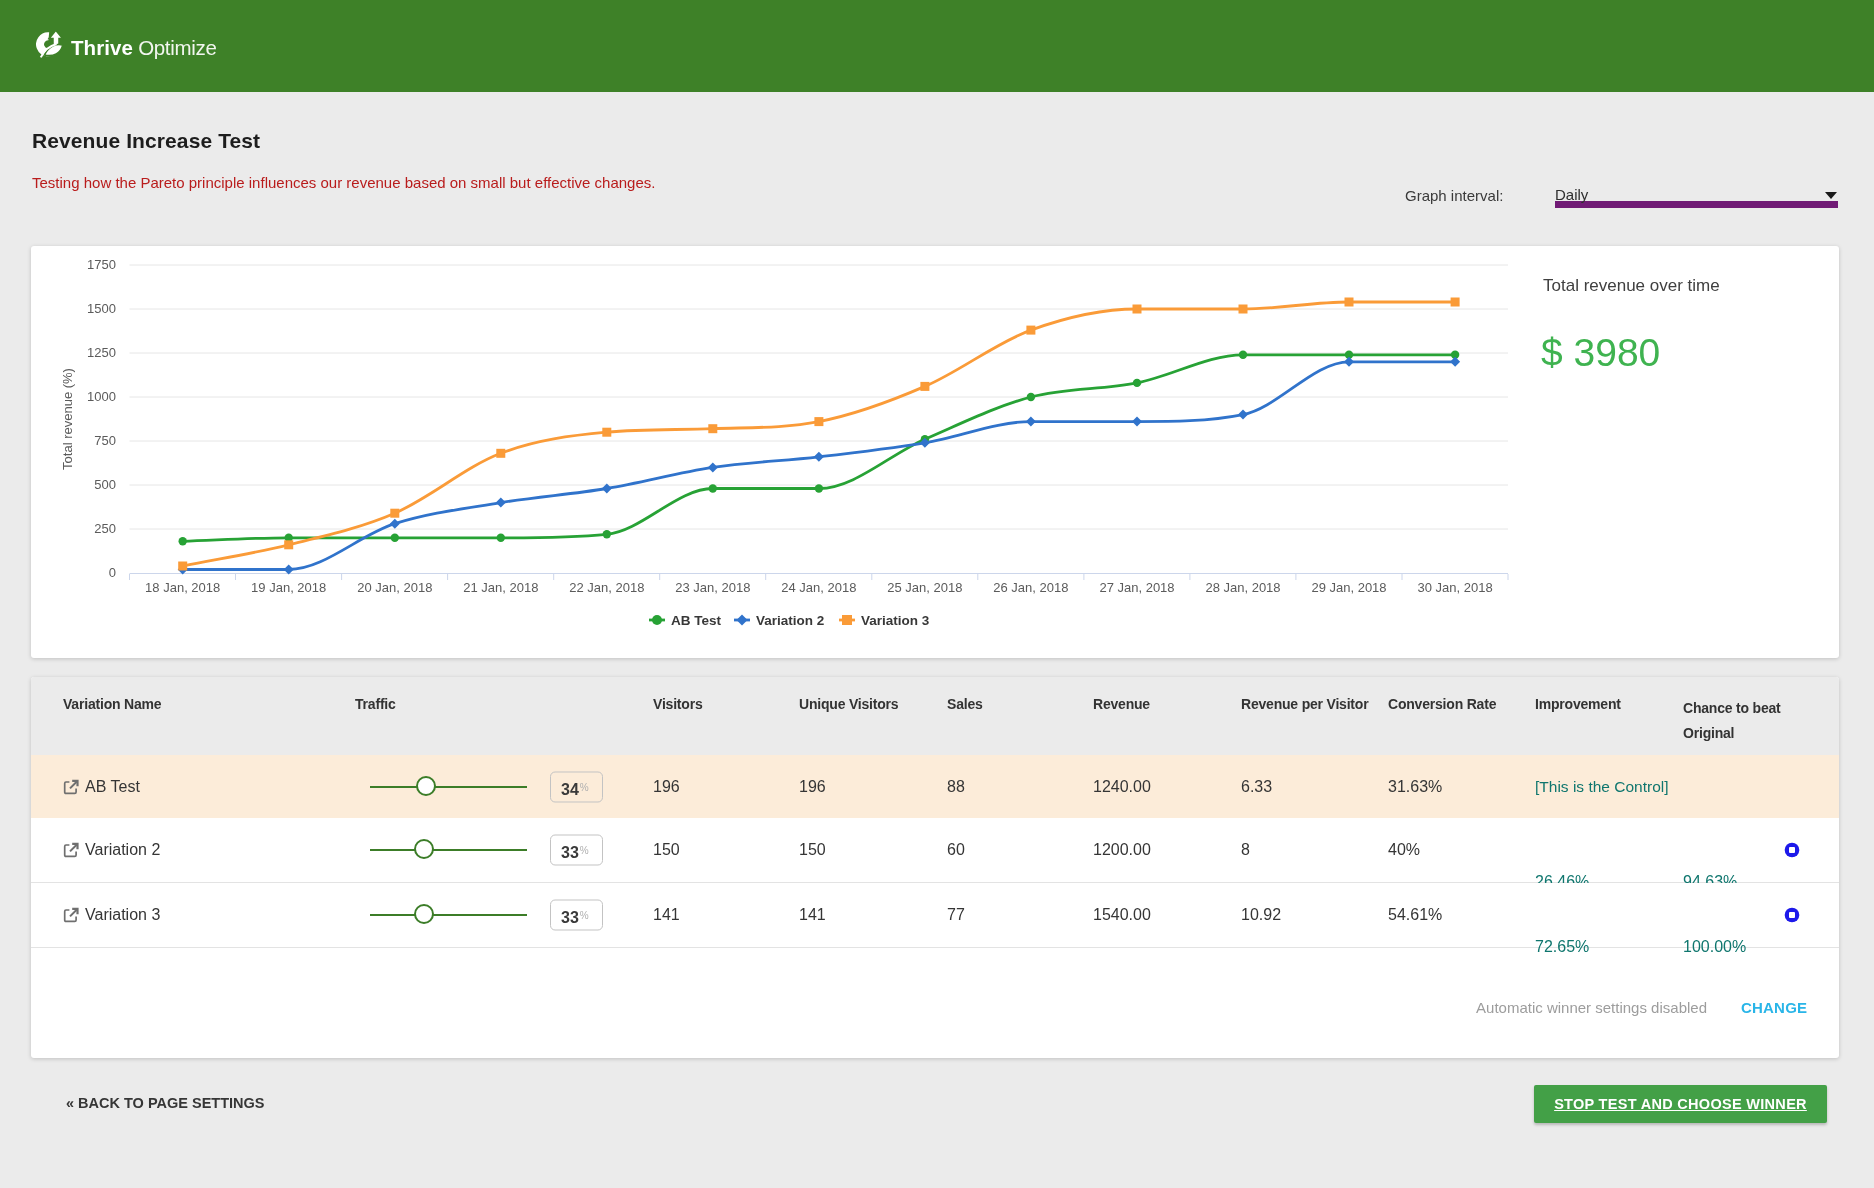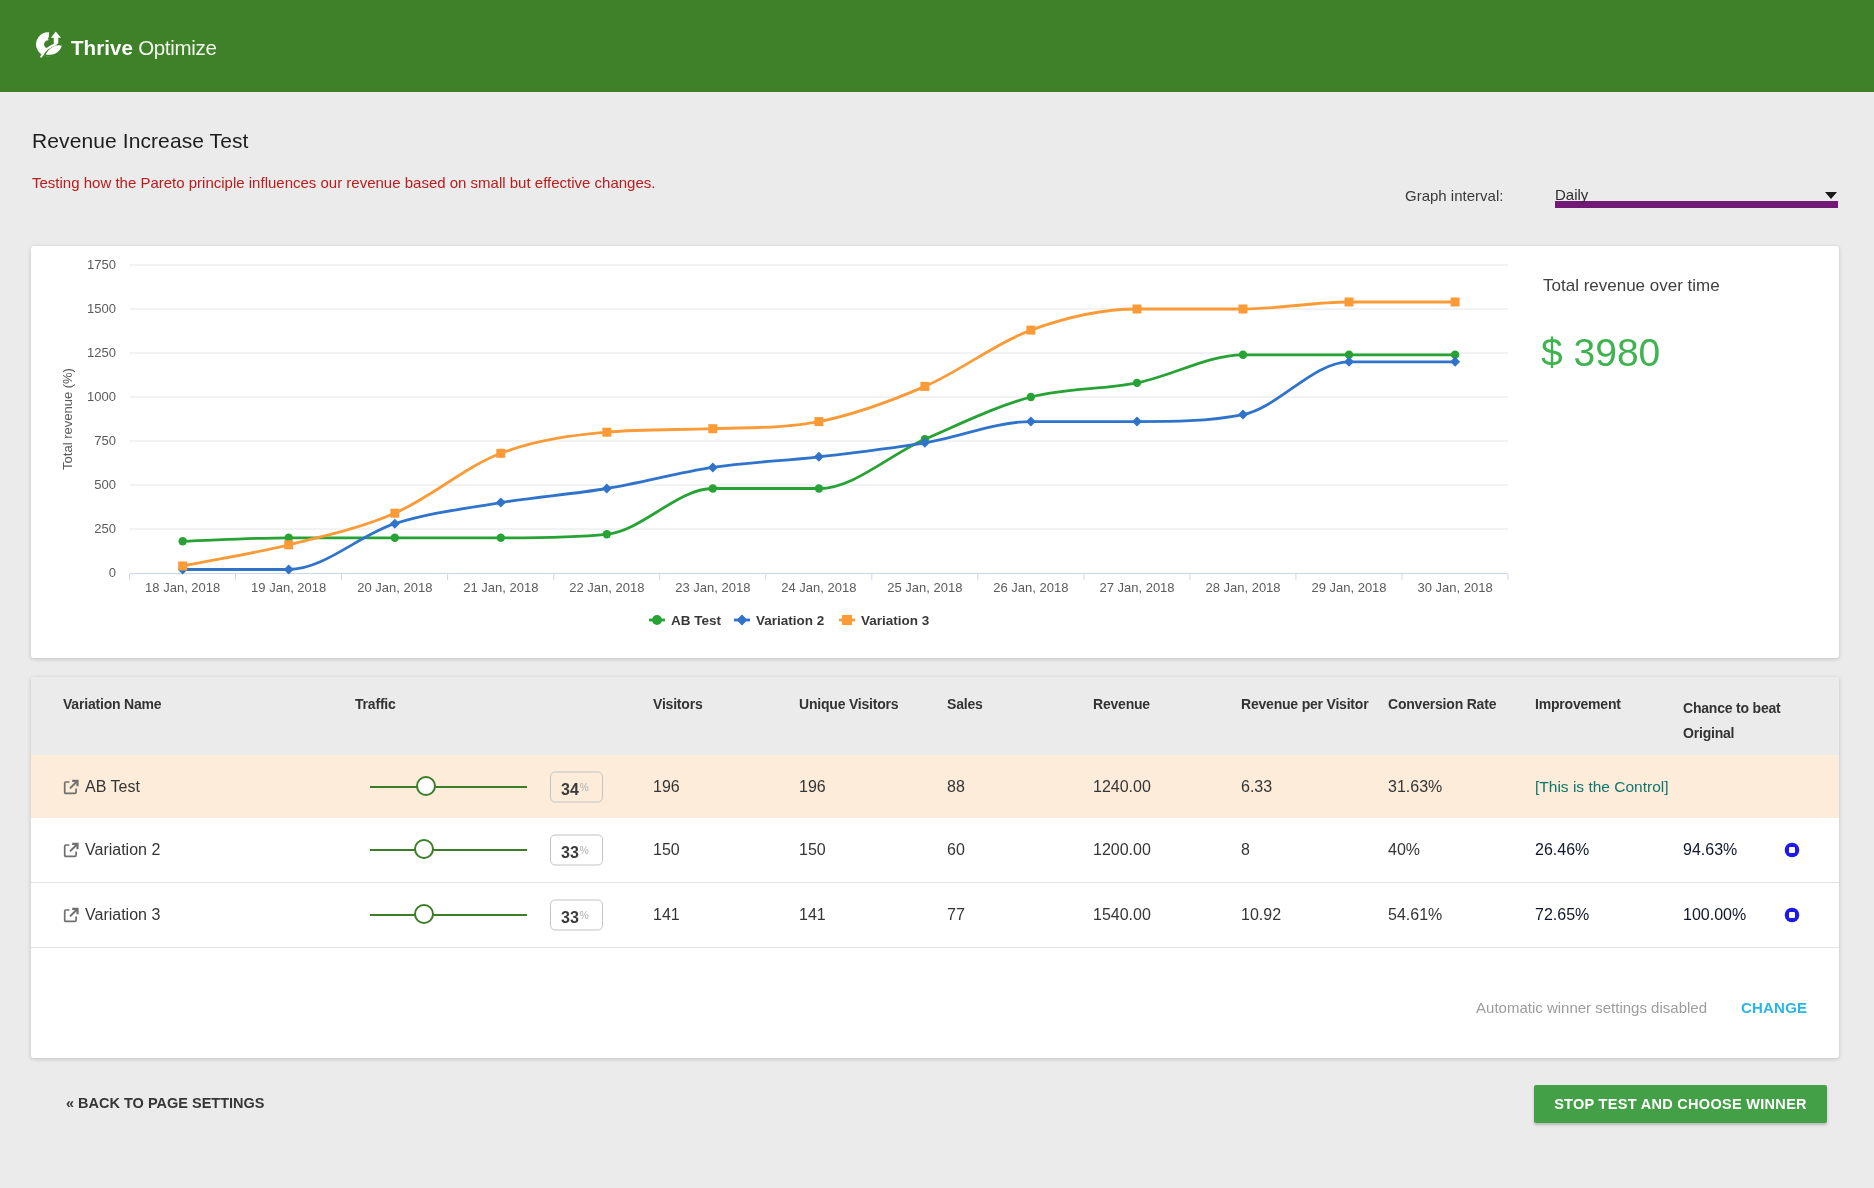--- a/index.html
+++ b/index.html
@@ -2,50 +2,50 @@
 <html><head>
 <meta charset="utf-8">
 <style>
 * { margin:0; padding:0; box-sizing:border-box; }
 html,body { width:1874px; height:1188px; }
 body { font-family:"Liberation Sans", sans-serif; background:#ebebeb; position:relative; overflow:hidden; }
 .hdr { position:absolute; left:0; top:0; width:1874px; height:92px; background:#3e8128; }
 .logo { position:absolute; left:36px; top:30px; }
 .brand { position:absolute; left:71px; top:36px; font-size:20.5px; color:#fff; font-weight:bold; letter-spacing:0.1px; }
 .brand .lt { font-weight:normal; color:#f2f6ef; margin-left:5px; letter-spacing:-0.3px;text-align:right; }
-h1 { position:absolute; left:32px; top:129px; font-size:21px; font-weight:normal; color:#1d1d1d; letter-spacing:0.1px; }
+h1 { position:absolute; left:32px; top:129px; font-size:21px; font-weight:bold; color:#1d1d1d; letter-spacing:0.1px; }
 .sub { position:absolute; left:32px; top:174px; font-size:15px; color:#b91c1c; }
 .gi-label { position:absolute; left:1405px; top:187px; font-size:15px; color:#3a3a3a; }
 .gi-select { position:absolute; left:1555px; top:186px; width:283px; height:22px; border-bottom:7px solid #701a75; font-size:15px; color:#2f2f2f; }
 .gi-select .arr { position:absolute; right:1px; top:6px; width:0; height:0; border-left:6.5px solid transparent; border-right:6.5px solid transparent; border-top:7.5px solid #1a1a1a; }
 .card { position:absolute; background:#fff; border-radius:3px; box-shadow:0 1px 4px rgba(0,0,0,0.18); }
 #chartcard { left:31px; top:246px; width:1808px; height:412px; }
 #tablecard { left:31px; top:677px; width:1808px; height:381px; }
 .rev-title { position:absolute; left:1543px; top:276px; font-size:17px; color:#404040; }
 .rev-val { position:absolute; left:1541px; top:331px; font-size:39px; color:#3fb350; }
 
 .thead { position:absolute; left:0; top:0; width:1808px; height:78px; background:#ebebeb; border-radius:3px 3px 0 0; }
 .th { position:absolute; top:19px; font-size:14px; letter-spacing:-0.2px; font-weight:bold; color:#333; }
 .row { position:absolute; left:0; width:1808px; height:65px; }
 .r1 { top:78px; background:#fcecd9; height:63px; }
 .r2 { top:141px; background:#fff; border-bottom:1px solid #e3e3e3; }
 .r3 { top:206px; background:#fff; border-bottom:1px solid #e3e3e3; }
 .cell { position:absolute; top:50%; transform:translateY(-50%); font-size:16px; color:#353535; }
 .vname { display:flex; align-items:center; gap:6px; }
 .ctrl { color:#0f766e; font-weight:normal; font-size:15.5px; }
-.grn { color:#0f172a; }
+.grn { color:#0f766e;margin-top:32px; }
 .slider { position:absolute; left:339px; top:50%; width:157px; height:2px; background:#3c7d28; transform:translateY(-50%); }
 .knob { position:absolute; left:48px; top:-10px; width:20px; height:20px; background:#fff; border:2.5px solid #3c7d28; border-radius:50%; }
 .pct { position:absolute; left:519px; top:50%; transform:translateY(-50%); width:53px; height:31px; border:1px solid #c3c3c3; border-radius:5px; font-size:16px; color:#3a3a3a; font-weight:bold; line-height:29px; padding-left:10px; }
 .pct .pc { font-size:10px; color:#b0b0b0; font-weight:normal; vertical-align:4px; margin-left:1px; }
 .stopicon { position:absolute; left:1753px; top:50%; transform:translateY(-50%); width:16px; height:16px; }
 .autow { position:absolute; top:322px; right:132px; font-size:15px; color:#9d9d9d; }
 .changel { position:absolute; top:322px; right:33px; font-size:15px; font-weight:bold; color:#29b5e8; letter-spacing:0.2px; }
 .back { position:absolute; left:66px; top:1095px; font-size:14.5px; font-weight:bold; color:#363636; }
-.stopbtn { position:absolute; left:1534px; top:1085px; width:293px; height:38px; background:#43a047; border-radius:2px; color:#fff; font-size:14.5px; font-weight:bold; text-align:center; line-height:38px; letter-spacing:0.3px; box-shadow:0 2px 3px rgba(0,0,0,0.22); }
+.stopbtn { position:absolute; left:1534px; top:1085px; width:293px; height:38px; background:#43a047; border-radius:2px; color:#fff; font-size:14.5px; font-weight:bold; text-align:center; line-height:38px; letter-spacing:0.3px; box-shadow:0 2px 3px rgba(0,0,0,0.22);text-decoration:underline; }
 </style>
 </head>
 <body>
 
 <div class="hdr">
   <svg class="logo" width="28" height="28" viewBox="0 0 28 28">
     <path d="M12.8 6.3 A 8 8 0 1 0 18.2 19.4" fill="none" stroke="#fff" stroke-width="8"></path>
     <path d="M19.8 0.2 L26.6 8.5 L23.1 8.5 L23.1 14.4 L16.9 17.0 L16.9 8.5 L13.2 8.5 Z" fill="#fff" stroke="#3e8128" stroke-width="1.7"></path>
     <path d="M26.8 15.2 C 21 13.2 13 15.5 8.3 25.0 C 17.5 27.2 24.8 23.2 26.8 15.2 Z" fill="#fff" stroke="#3e8128" stroke-width="1.7"></path>
     <path d="M4.8 27.4 C 7.8 20.6 13.5 16.0 20.6 14.0" fill="none" stroke="#fff" stroke-width="2"></path>

